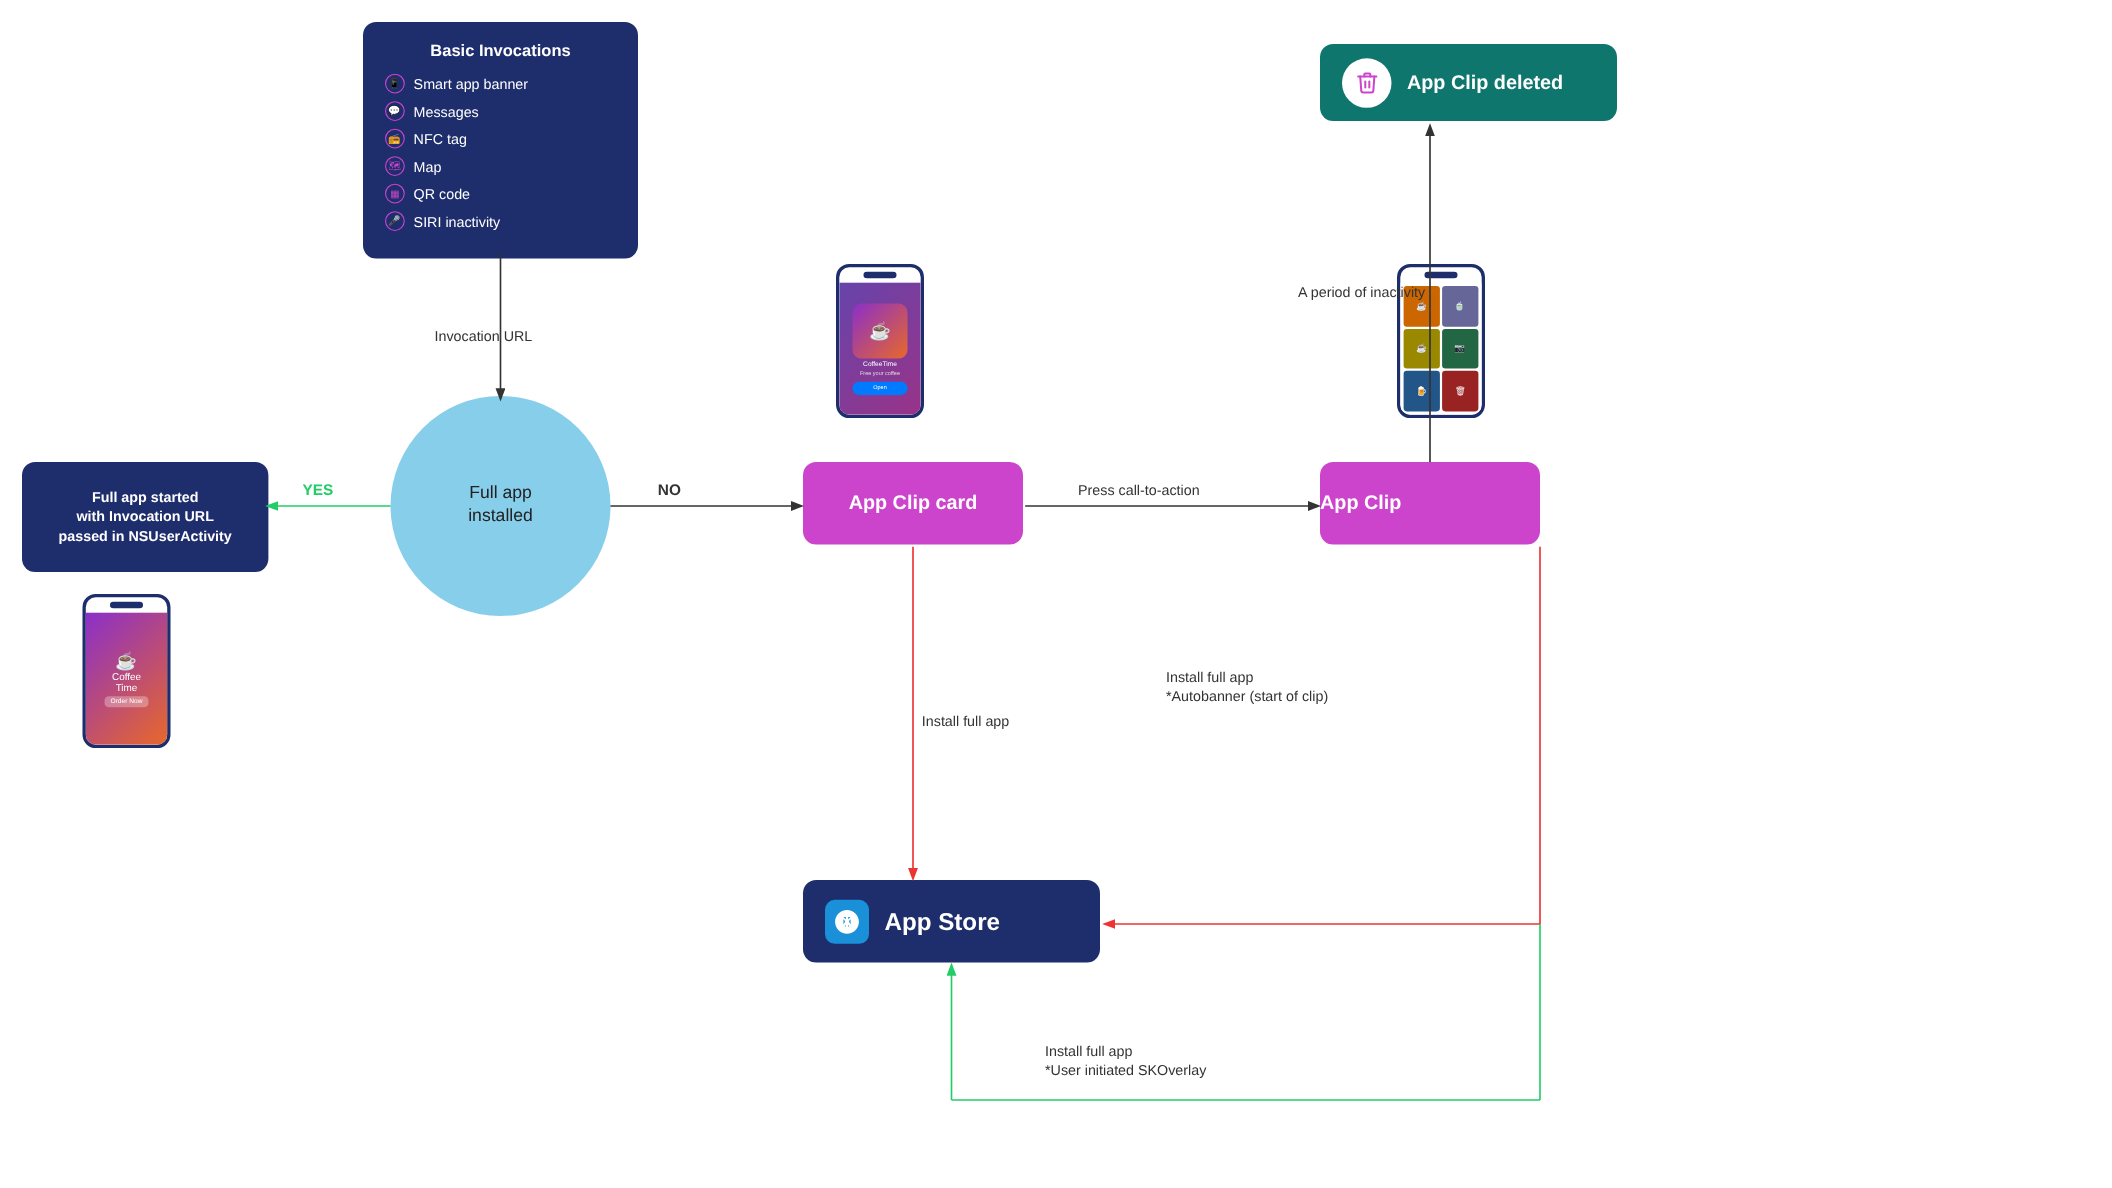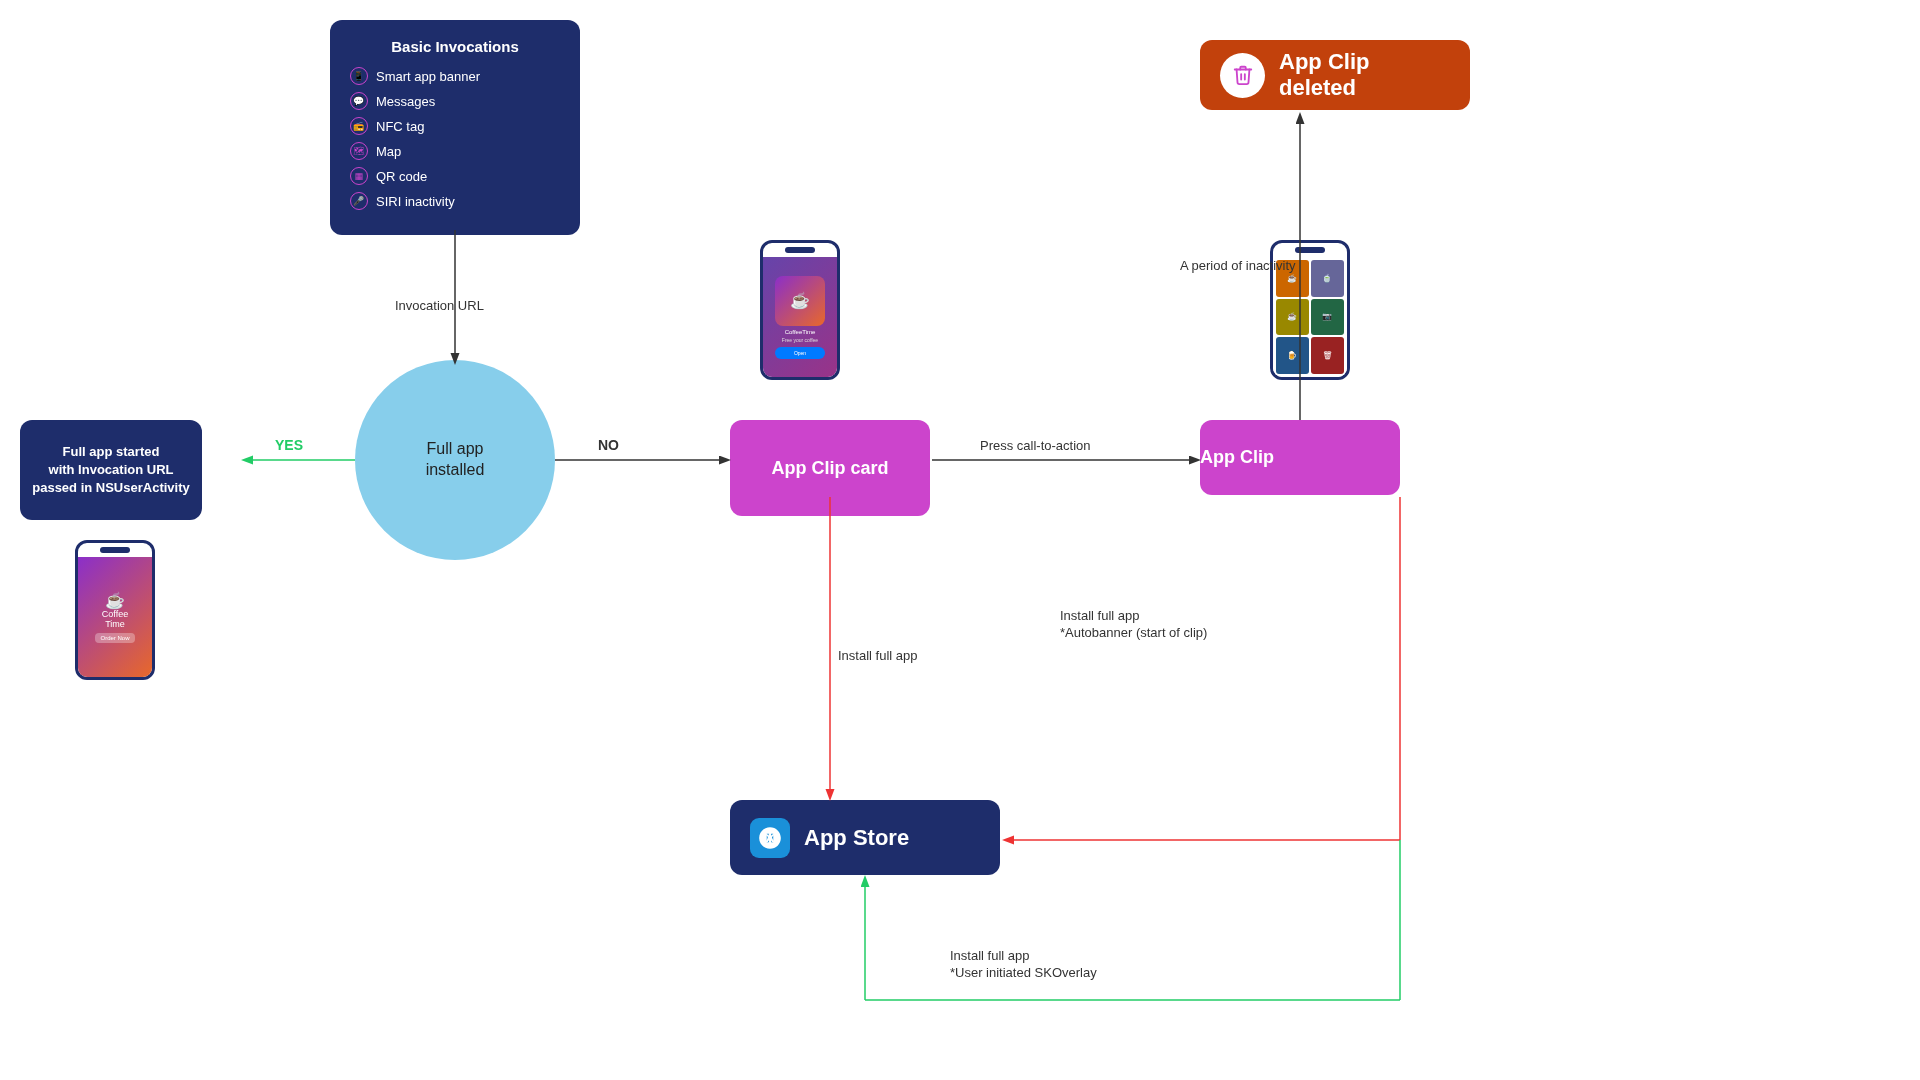--- a/index.html
+++ b/index.html
@@ -69,21 +69,21 @@
       color: #222;
       line-height: 1.3;
     }
 
     
     .app-clip-card {
       position: absolute;
       top: 420px;
       left: 730px;
       width: 200px;
-      height: 96px;
+      height: 75px;
       background: #cc44cc;
       border-radius: 12px;
       display: flex;
       align-items: center;
       justify-content: center;
       color: white;
       font-size: 18px;
       font-weight: 600;
     }
 
@@ -104,28 +104,28 @@
       font-weight: 600;
     }
 
     
     .app-clip-deleted {
       position: absolute;
       top: 40px;
       left: 1200px;
       width: 270px;
       height: 70px;
-      background: #c2410c;
+      background: #0f766e;
       border-radius: 12px;
       display: flex;
       align-items: center;
       gap: 14px;
       padding: 0 20px;
       color: white;
-      font-size: 22px;
+      font-size: 18px;
       font-weight: 600;
     }
     .trash-icon-circle {
       width: 45px; height: 45px;
       border-radius: 50%;
       background: white;
       display: flex; align-items: center; justify-content: center;
       flex-shrink: 0;
     }
 
@@ -152,21 +152,21 @@
       border-radius: 9px;
       display: flex; align-items: center; justify-content: center;
       flex-shrink: 0;
     }
 
     
     .full-app-started-box {
       position: absolute;
       top: 420px;
       left: 20px;
-      width: 182px;
+      width: 224px;
       height: 100px;
       background: #1e2d6b;
       border-radius: 12px;
       display: flex;
       align-items: center;
       justify-content: center;
       text-align: center;
       color: white;
       font-size: 13px;
       font-weight: 600;

